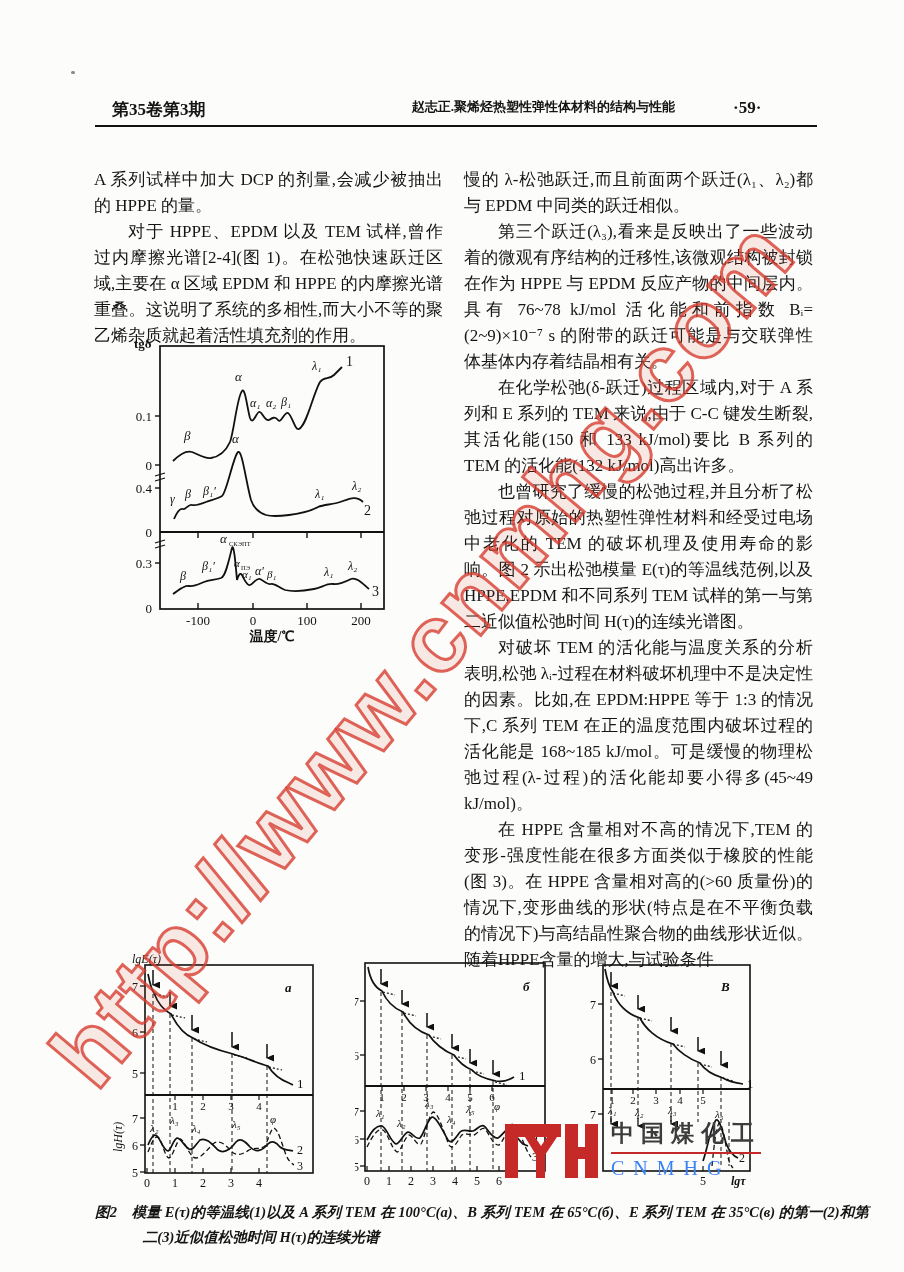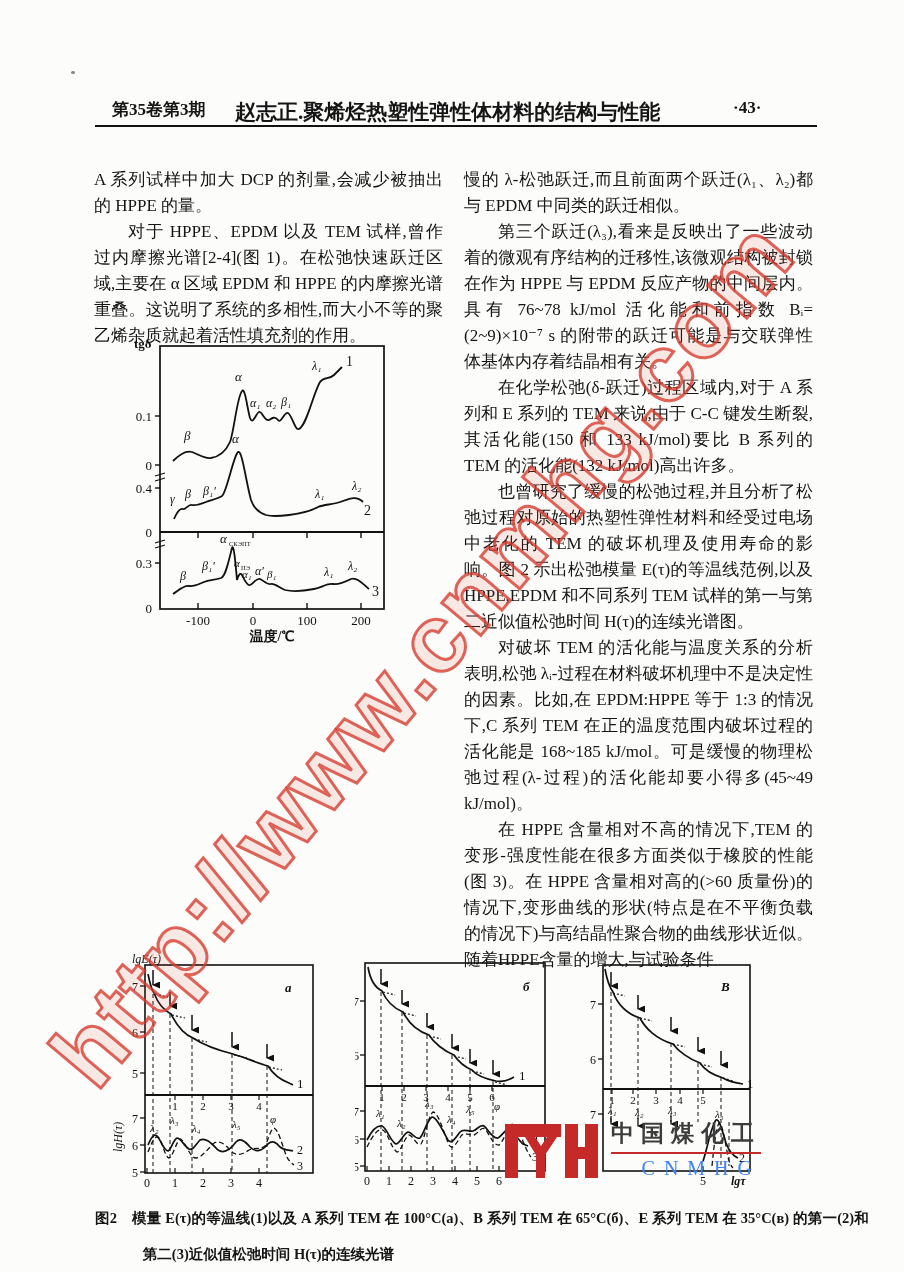--- a/index.html
+++ b/index.html
@@ -1,49 +1,49 @@
 <!DOCTYPE html>
 <html><head>
 <meta charset="utf-8">
 <style>
   html,body{margin:0;padding:0;background:#d8d8d8;}
   .page{position:relative;width:904px;height:1272px;background:#fcfcfa;overflow:hidden;
         font-family:"Liberation Serif","DejaVu Serif",serif;color:#151515;}
   .hdr-issue{position:absolute;left:112px;top:98px;font-size:17px;font-weight:bold;}
-  .hdr-title{position:absolute;left:235px;top:98px;width:440px;text-align:left;font-size:21px;font-weight:bold;}
+  .hdr-title{position:absolute;left:235px;top:98px;width:440px;text-align:right;font-size:13px;font-weight:bold;}
   .hdr-page{position:absolute;left:733px;top:98px;font-size:17px;font-weight:bold;}
   .hdr-rule{position:absolute;left:95px;top:125px;width:722px;height:2.4px;background:#111;}
   .col{position:absolute;width:349px;font-size:17px;line-height:26px;text-align:justify;}
   .col p{margin:0;text-indent:2em;}
   .col p.cont{text-indent:0;margin-top:28px;}
   .figcap{position:absolute;font-weight:bold;font-size:14.5px;line-height:23px;
           padding-left:3.3em;text-indent:-3.3em;text-align:justify;}
   .fig{position:absolute;}
   .axis-t{font-family:"Liberation Serif",serif;fill:#111;}
   .wm{position:absolute;left:-170px;top:595px;width:1200px;height:130px;text-align:center;
       transform:rotate(-50deg);z-index:5;pointer-events:none;
       font-family:"Liberation Sans",sans-serif;font-weight:bold;font-size:96px;letter-spacing:2px;
       color:rgba(214,56,44,0.10);-webkit-text-stroke:3px rgba(214,56,44,0.78);white-space:nowrap;}
-  .logo{position:absolute;left:503px;top:1118px;z-index:6;display:flex;align-items:flex-start;gap:12px;text-align:right;}
+  .logo{position:absolute;left:503px;top:1118px;z-index:6;display:flex;align-items:flex-start;gap:12px;}
   .logo-txt .cn{font-size:23px;letter-spacing:7px;color:#3c3c3c;font-weight:bold;
                 border-bottom:2.5px solid #c62a28;padding-bottom:3px;white-space:nowrap;}
   .logo-txt .en{font-size:20px;letter-spacing:9px;color:#3b82f6;margin-top:3px;
                 font-family:Liberation Serif, serif;white-space:nowrap;}
   .speck{position:absolute;left:71px;top:71px;width:4px;height:3px;background:#8a8a8a;border-radius:2px;}
 </style>
 </head>
 <body>
 
 <div class="page">
 
   <div class="speck"></div>
 
   <div class="hdr-issue">第35卷第3期</div>
   <div class="hdr-title">赵志正.聚烯烃热塑性弹性体材料的结构与性能</div>
-  <div class="hdr-page">·43·</div>
+  <div class="hdr-page">·59·</div>
   <div class="hdr-rule"></div>
 
   <div class="col" style="left:94px;top:139px;">
     <p class="cont">A 系列试样中加大 DCP 的剂量,会减少被抽出的 HPPE 的量。</p>
     <p>对于 HPPE、EPDM 以及 TEM 试样,曾作过内摩擦光谱[2-4](图 1)。在松弛快速跃迁区域,主要在 α 区域 EPDM 和 HPPE 的内摩擦光谱重叠。这说明了系统的多相性,而大小不等的聚乙烯杂质就起着活性填充剂的作用。</p>
   </div>
 
   <svg class="fig" style="left:98px;top:332px;" width="342" height="312" viewBox="0 0 342 312">
     <defs>
       <marker id="ah" markerWidth="7" markerHeight="8" refX="3.5" refY="7" orient="auto-start-reverse" markerUnits="userSpaceOnUse">
@@ -356,21 +356,21 @@
     <path fill="none" stroke="#111" stroke-width="1.3" stroke-dasharray="5 3" d="M149,212 C151,192 153,174 156,169 C159,168 162,186 165,203 C166,208 168,212 170,214"></path>
     <text class="axis-t" x="176" y="208" font-size="12">2</text>
     <g stroke="#111" stroke-width="1.2">
         <line x1="140" y1="212" x2="140" y2="217"></line>
       </g>
     <text class="axis-t" x="140" y="231" font-size="12" text-anchor="middle">5</text>
     <text class="axis-t" x="168" y="231" font-size="12" font-style="italic" font-weight="bold">lgτ</text>
     <text class="axis-t" x="158" y="37" font-size="13" font-style="italic" font-weight="bold">B</text>
   </svg>
 
-  <div class="figcap" style="left:95px;top:1200px;width:726px;line-height:36px;">图2　模量 E(τ)的等温线(1)以及 A 系列 TEM 在 100°C(а)、B 系列 TEM 在 65°C(б)、E 系列 TEM 在 35°C(в) 的第一(2)和第二(3)近似值松弛时间 H(τ)的连续光谱</div>
+  <div class="figcap" style="left:95px;top:1200px;width:726px;line-height:25px;font-style:italic;">图2　模量 E(τ)的等温线(1)以及 A 系列 TEM 在 100°C(а)、B 系列 TEM 在 65°C(б)、E 系列 TEM 在 35°C(в) 的第一(2)和第二(3)近似值松弛时间 H(τ)的连续光谱</div>
 
   <div class="wm">http://www.cnmhg.com</div>
 
   <div class="logo">
     <svg width="96" height="66" viewBox="0 0 96 66">
       <rect x="2" y="6" width="56" height="13" fill="#c62a28"></rect>
       <rect x="2" y="6" width="13" height="54" fill="#c62a28"></rect>
       <polygon points="22,19 32,19 38,28 44,19 54,19 42,37 42,60 33,60 33,37" fill="#c62a28"></polygon>
       <rect x="62" y="6" width="13" height="54" fill="#c62a28"></rect>
       <rect x="82" y="6" width="13" height="54" fill="#c62a28"></rect>

